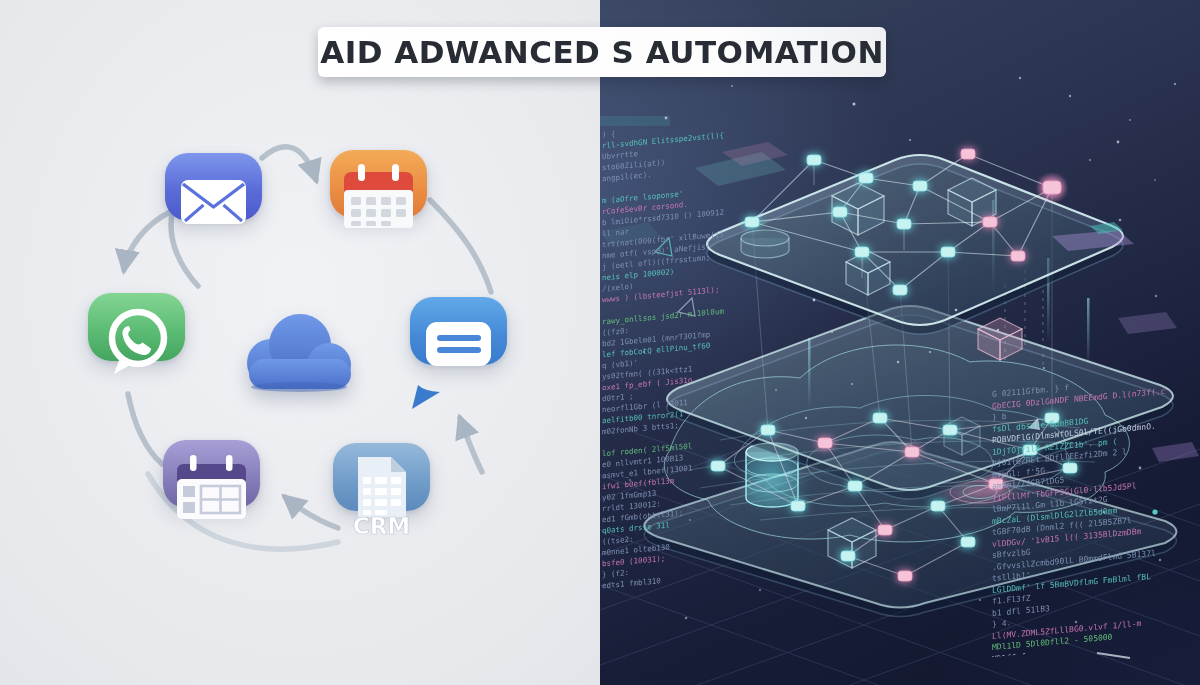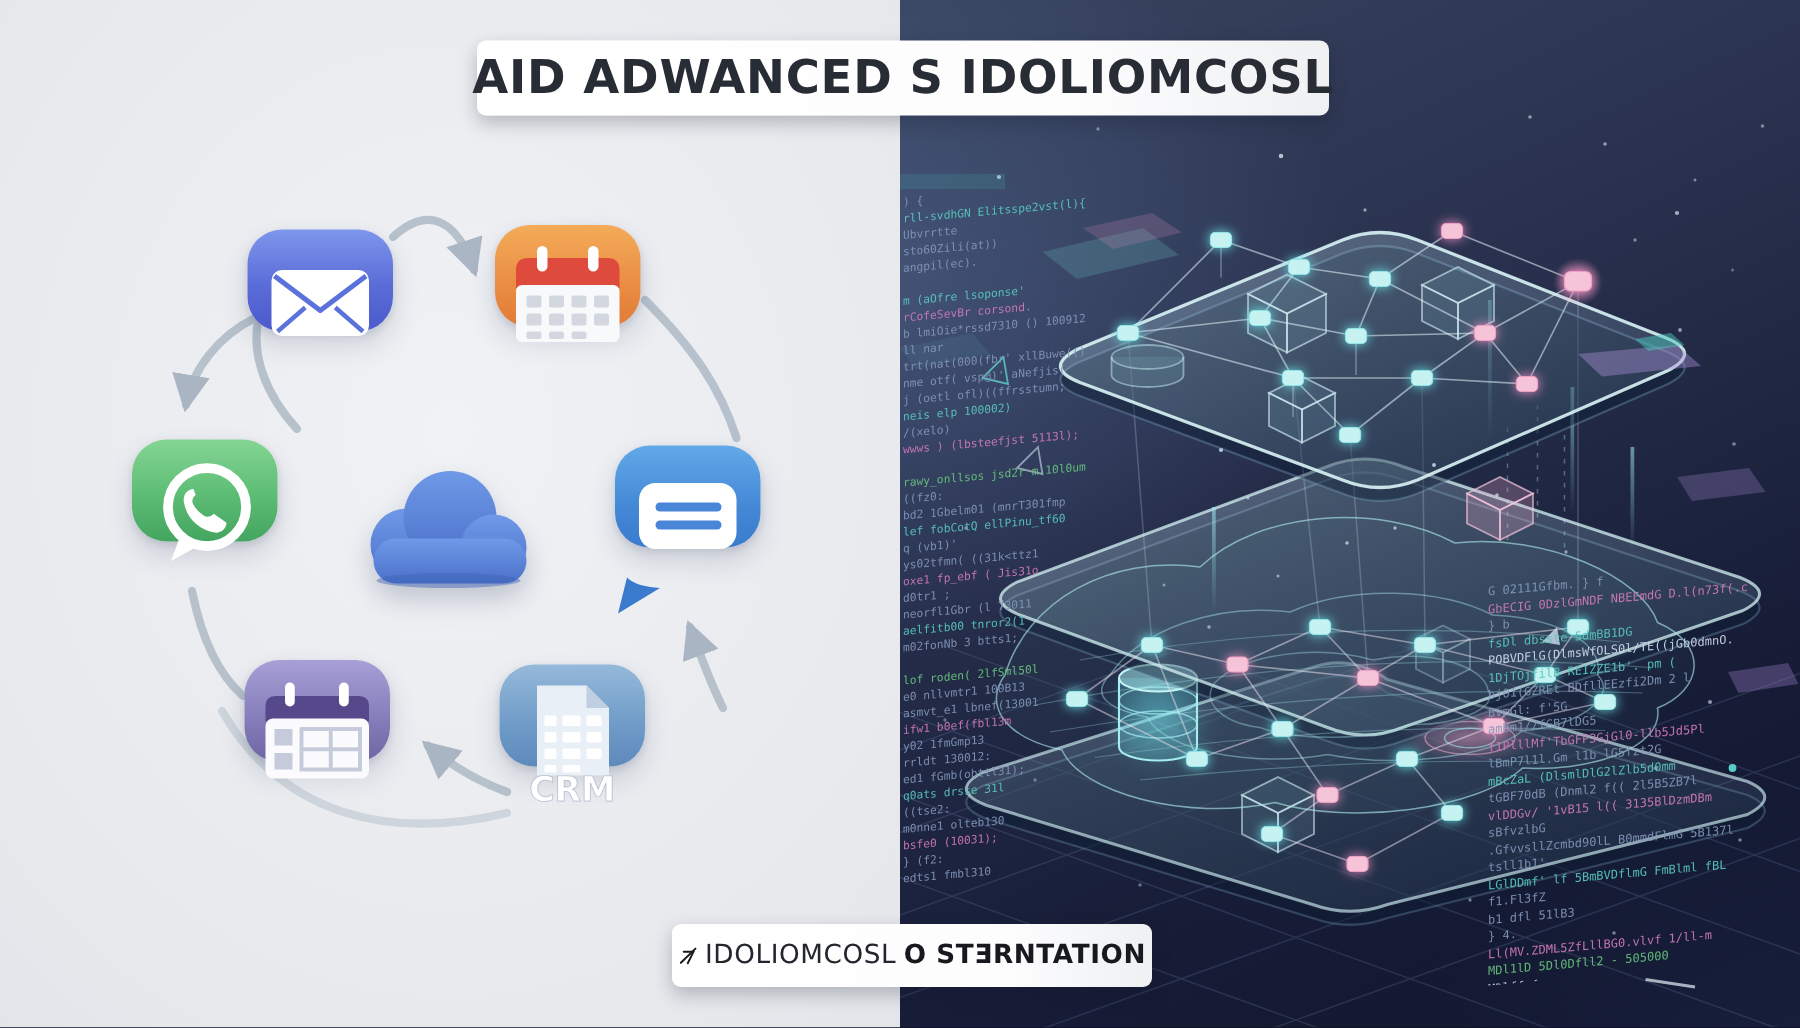--- a/index.html
+++ b/index.html
@@ -466,27 +466,17 @@
           <circle cx="30" cy="480" r="1.1" opacity=".4"></circle>
       </g>
       <line x1="497" y1="653" x2="530" y2="658" stroke="#e8f2fa" stroke-width="2" opacity=".7"></line>
     </svg>
 
     <div class="code code-left"><div class="cl c-g">) {</div><div class="cl c-t">rll-svdhGN Elitsspe2vst(l){</div><div class="cl c-g">Ubvrrtte</div><div class="cl c-g">sto60Zili(at))</div><div class="cl c-g">angpil(ec).</div><div class="cl c-g">&nbsp;</div><div class="cl c-t">m (aOfre lsoponse'</div><div class="cl c-p">rCofeSevBr corsond.</div><div class="cl c-g">b lmiOie*rssd7310 () 100912</div><div class="cl c-g">ll nar</div><div class="cl c-g">trt(nat(000(fbr' xllBuwe(())'</div><div class="cl c-g">nme otf( vsp@)' aNefjis(</div><div class="cl c-g">j (oetl ofl)((ffrsstumn;</div><div class="cl c-t">neis elp 100002)</div><div class="cl c-g">/(xelo)</div><div class="cl c-p">wwws ) (lbsteefjst 5113l);</div><div class="cl c-g">&nbsp;</div><div class="cl c-gr">rawy_onllsos jsd2r m.10l0um</div><div class="cl c-g">((fz0:</div><div class="cl c-g">bd2 1Gbelm01 (mnrT301fmp</div><div class="cl c-t">lef fobCotQ ellPinu_tf60</div><div class="cl c-g">q (vb1)'</div><div class="cl c-g">ys02tfmn( ((31k&lt;ttz1</div><div class="cl c-p">oxe1 fp_ebf ( Jis31o</div><div class="cl c-g">d0tr1 ;</div><div class="cl c-g">neorfl1Gbr (l 73011</div><div class="cl c-t">aelfitb00 tnror2(1</div><div class="cl c-g">m02fonNb 3 btts1;</div><div class="cl c-g">&nbsp;</div><div class="cl c-gr">lof roden( 2lfSml50l</div><div class="cl c-g">e0 nllvmtr1 100B13</div><div class="cl c-g">asmvt_e1 lbnef(13001</div><div class="cl c-p">ifw1 b0ef(fbl13m</div><div class="cl c-g">y02 1fmGmp13</div><div class="cl c-g">rrldt 130012:</div><div class="cl c-g">ed1 fGmb(obttl31);</div><div class="cl c-t">q0ats drsse 31l</div><div class="cl c-g">((tse2:</div><div class="cl c-g">m0nne1 olteb130</div><div class="cl c-p">bsfe0 (10031);</div><div class="cl c-g">} (f2:</div><div class="cl c-g">edts1 fmbl310</div></div>
     <div class="code code-right"><div class="cl c-g">G 02111Gfbm. } f</div><div class="cl c-p">GbECIG 0DzlGmNDF NBEEmdG D.l(n73f(.c</div><div class="cl c-g">} b</div><div class="cl c-t">fsDl dbsste 5dmBB1DG</div><div class="cl c-w">POBVDFlG(DlmsWfOLS0l/TE((jGb0dmnO.</div><div class="cl c-t">1DjTOjfilB REIZZE1b'. pm (</div><div class="cl c-g">bj01(GZREt BDfllEEzfi2Dm 2 l</div><div class="cl c-g">BvmGl: f'5G</div><div class="cl c-g">amBm1//fGB7lDG5</div><div class="cl c-p">f1PlllMf'TbGFP3GjGl0-llb5Jd5Pl</div><div class="cl c-g">lBmP7l1l.Gm l1b lG5fzt2G</div><div class="cl c-t">mBcZaL (DlsmlDlG2lZlb5d0mm</div><div class="cl c-g">tGBF70dB (Dnml2 f(( 2l5B5ZB7l</div><div class="cl c-p">vlDDGv/ '1vB15 l(( 3135BlDzmDBm</div><div class="cl c-g">sBfvzlbG</div><div class="cl c-g">.GfvvsllZcmbd90lL B0mmdFlmG 5B137l</div><div class="cl c-g">tsll1b1'</div><div class="cl c-t">LGlDDmf' lf 5BmBVDflmG FmBlml fBL</div><div class="cl c-g">f1.Fl3fZ</div><div class="cl c-g">b1 dfl 51lB3</div><div class="cl c-g">} 4.</div><div class="cl c-p">Ll(MV.ZDML5ZfLllBG0.vlvf 1/ll-m</div><div class="cl c-gr">MDl1lD 5Dl0Dfll2 - 505000</div><div class="cl c-w">MDlff {</div><div class="cl c-t">(n. 'wllll1'/'} FB000000Zm.B-mmm_l</div></div>
   </section>
 
   <header class="banner banner-top">
-    <h1>AID ADWANCED S IDOLIOMCOSL</h1>
+    <h1>AID ADWANCED S AUTOMATION</h1>
   </header>
 
-  <footer class="banner banner-bottom">
-    <svg width="24" height="24" viewBox="0 0 24 24">
-      <g stroke="#17191e" stroke-width="2.4" fill="none" stroke-linecap="round">
-        <path d="M3.5 21 L21.5 3.5"></path>
-        <path d="M7 7.5 H19 L12 21.5"></path>
-      </g>
-    </svg>
-    <span class="brand-light">IDOLIOMCOSL</span>
-    <span class="brand-bold">O STƎRNTATION</span>
-  </footer>
 
 </div>
 
 </body></html>

